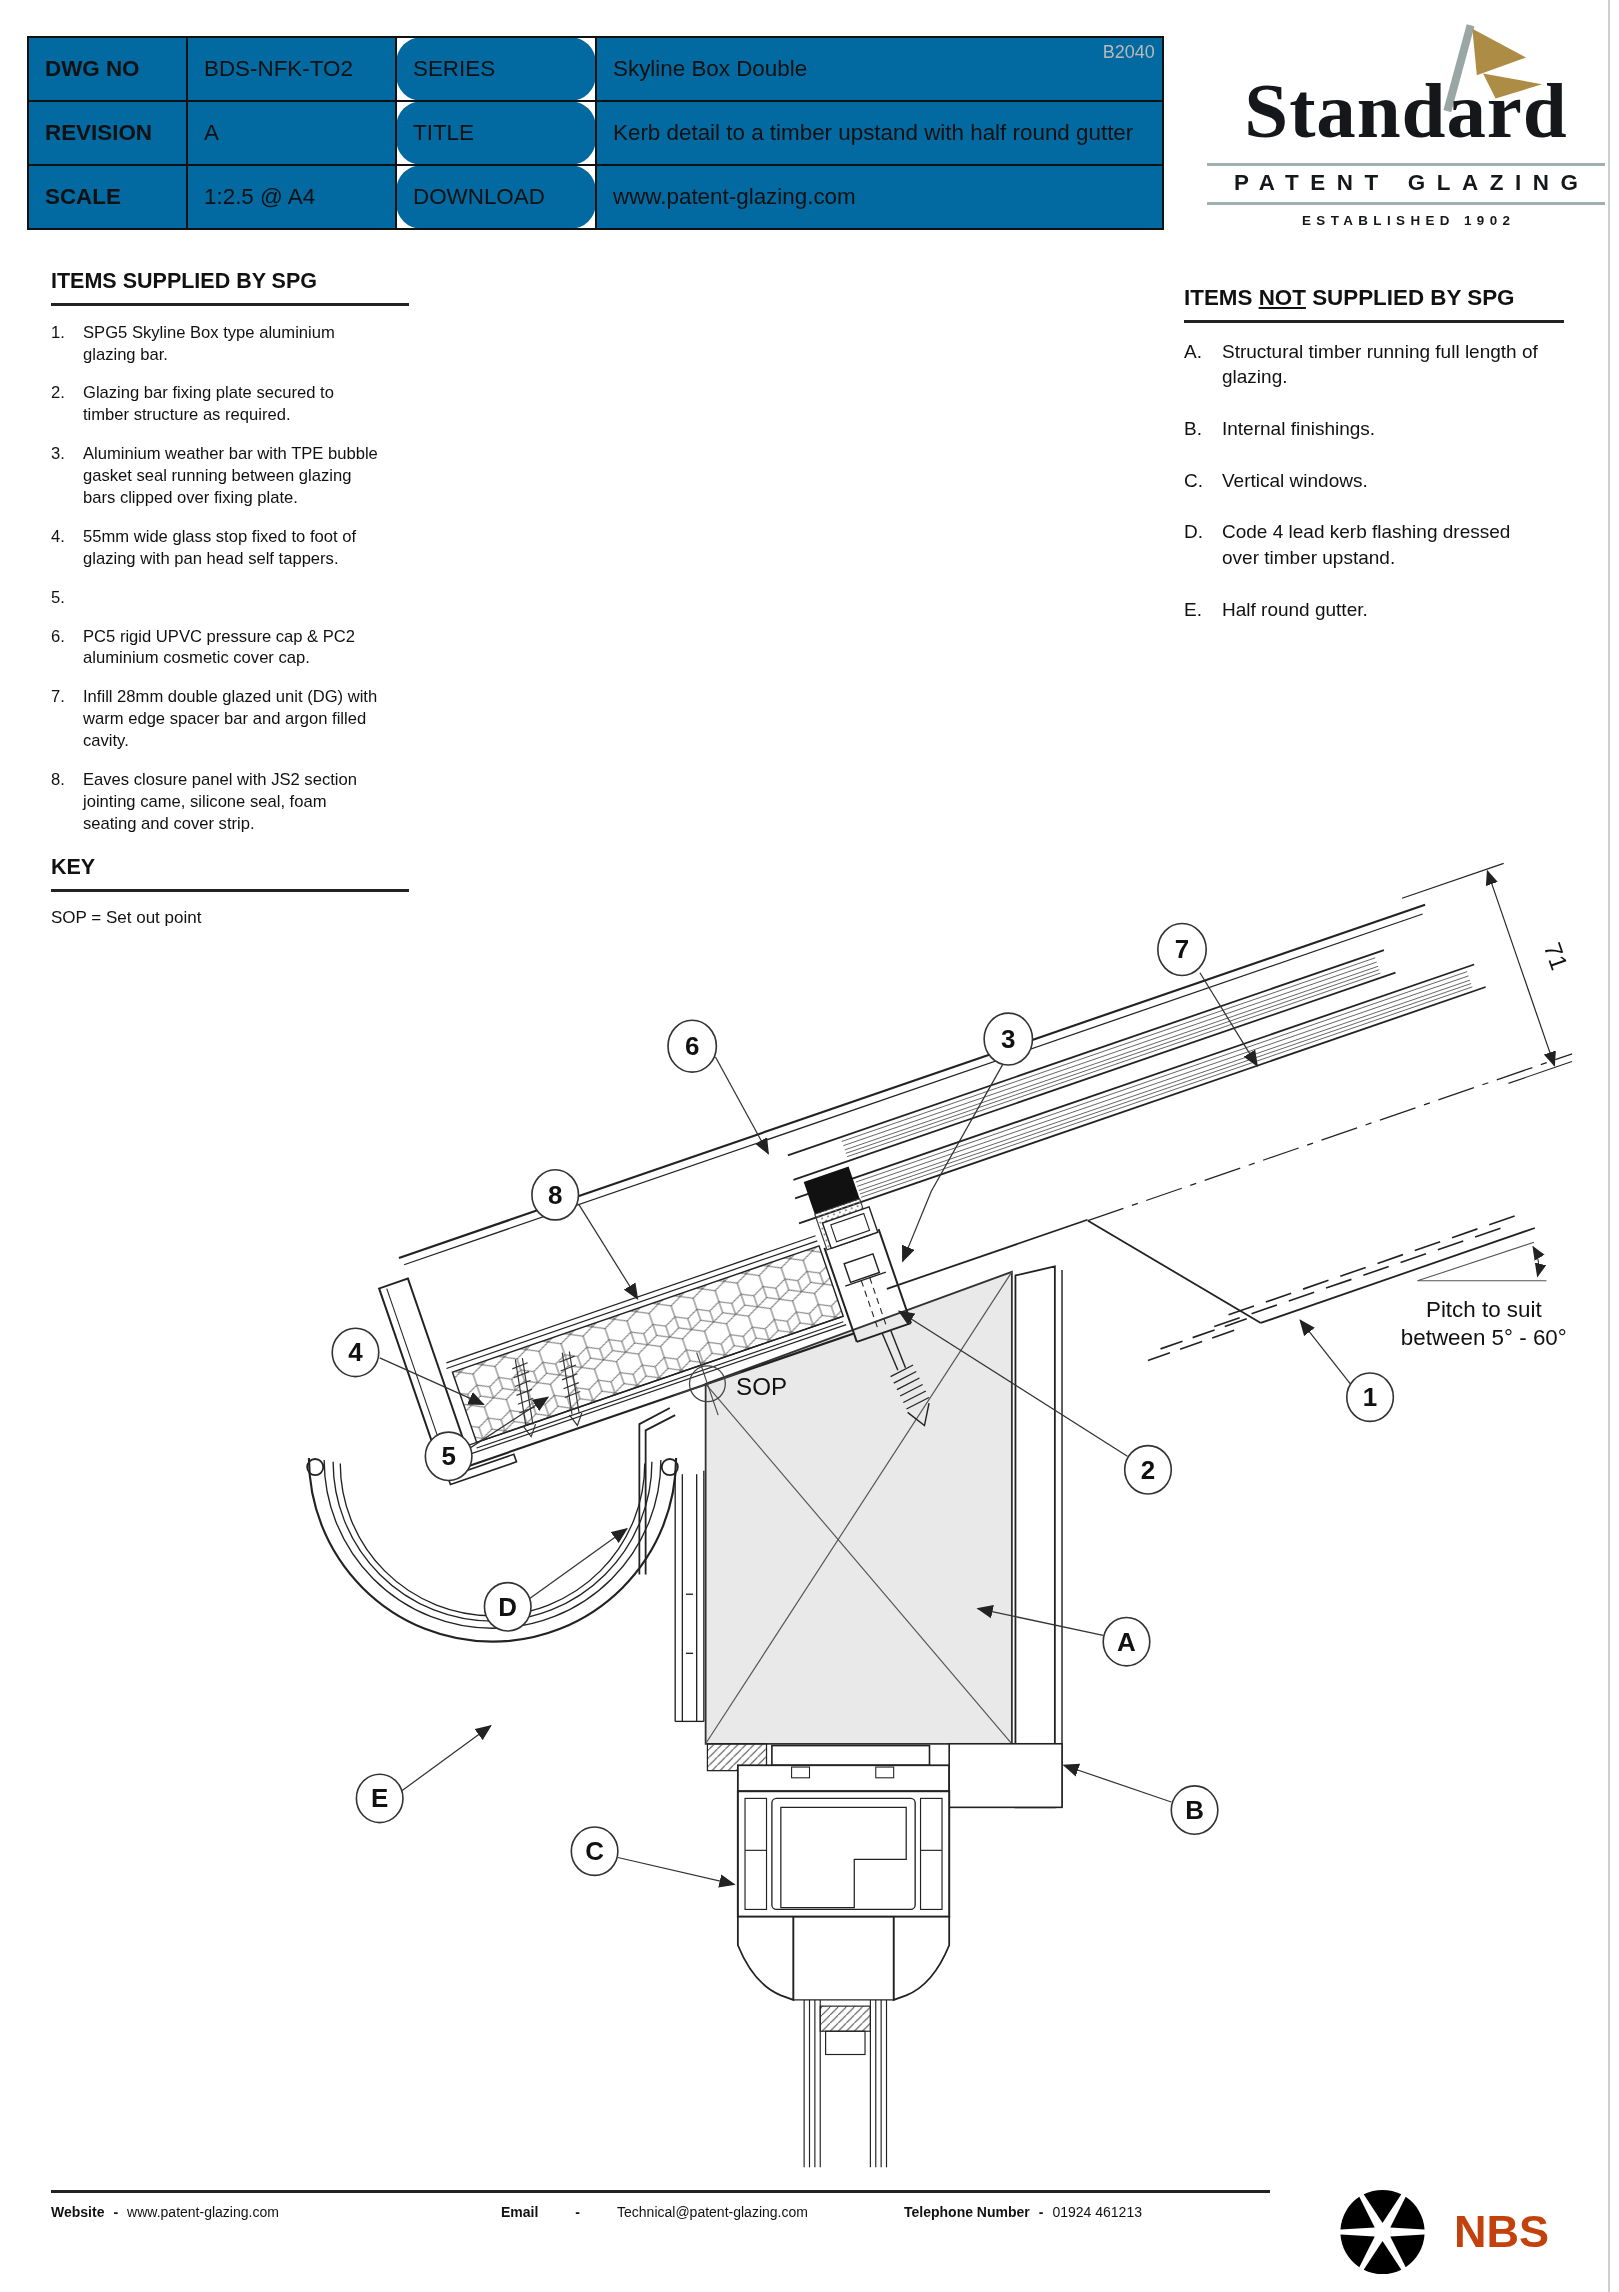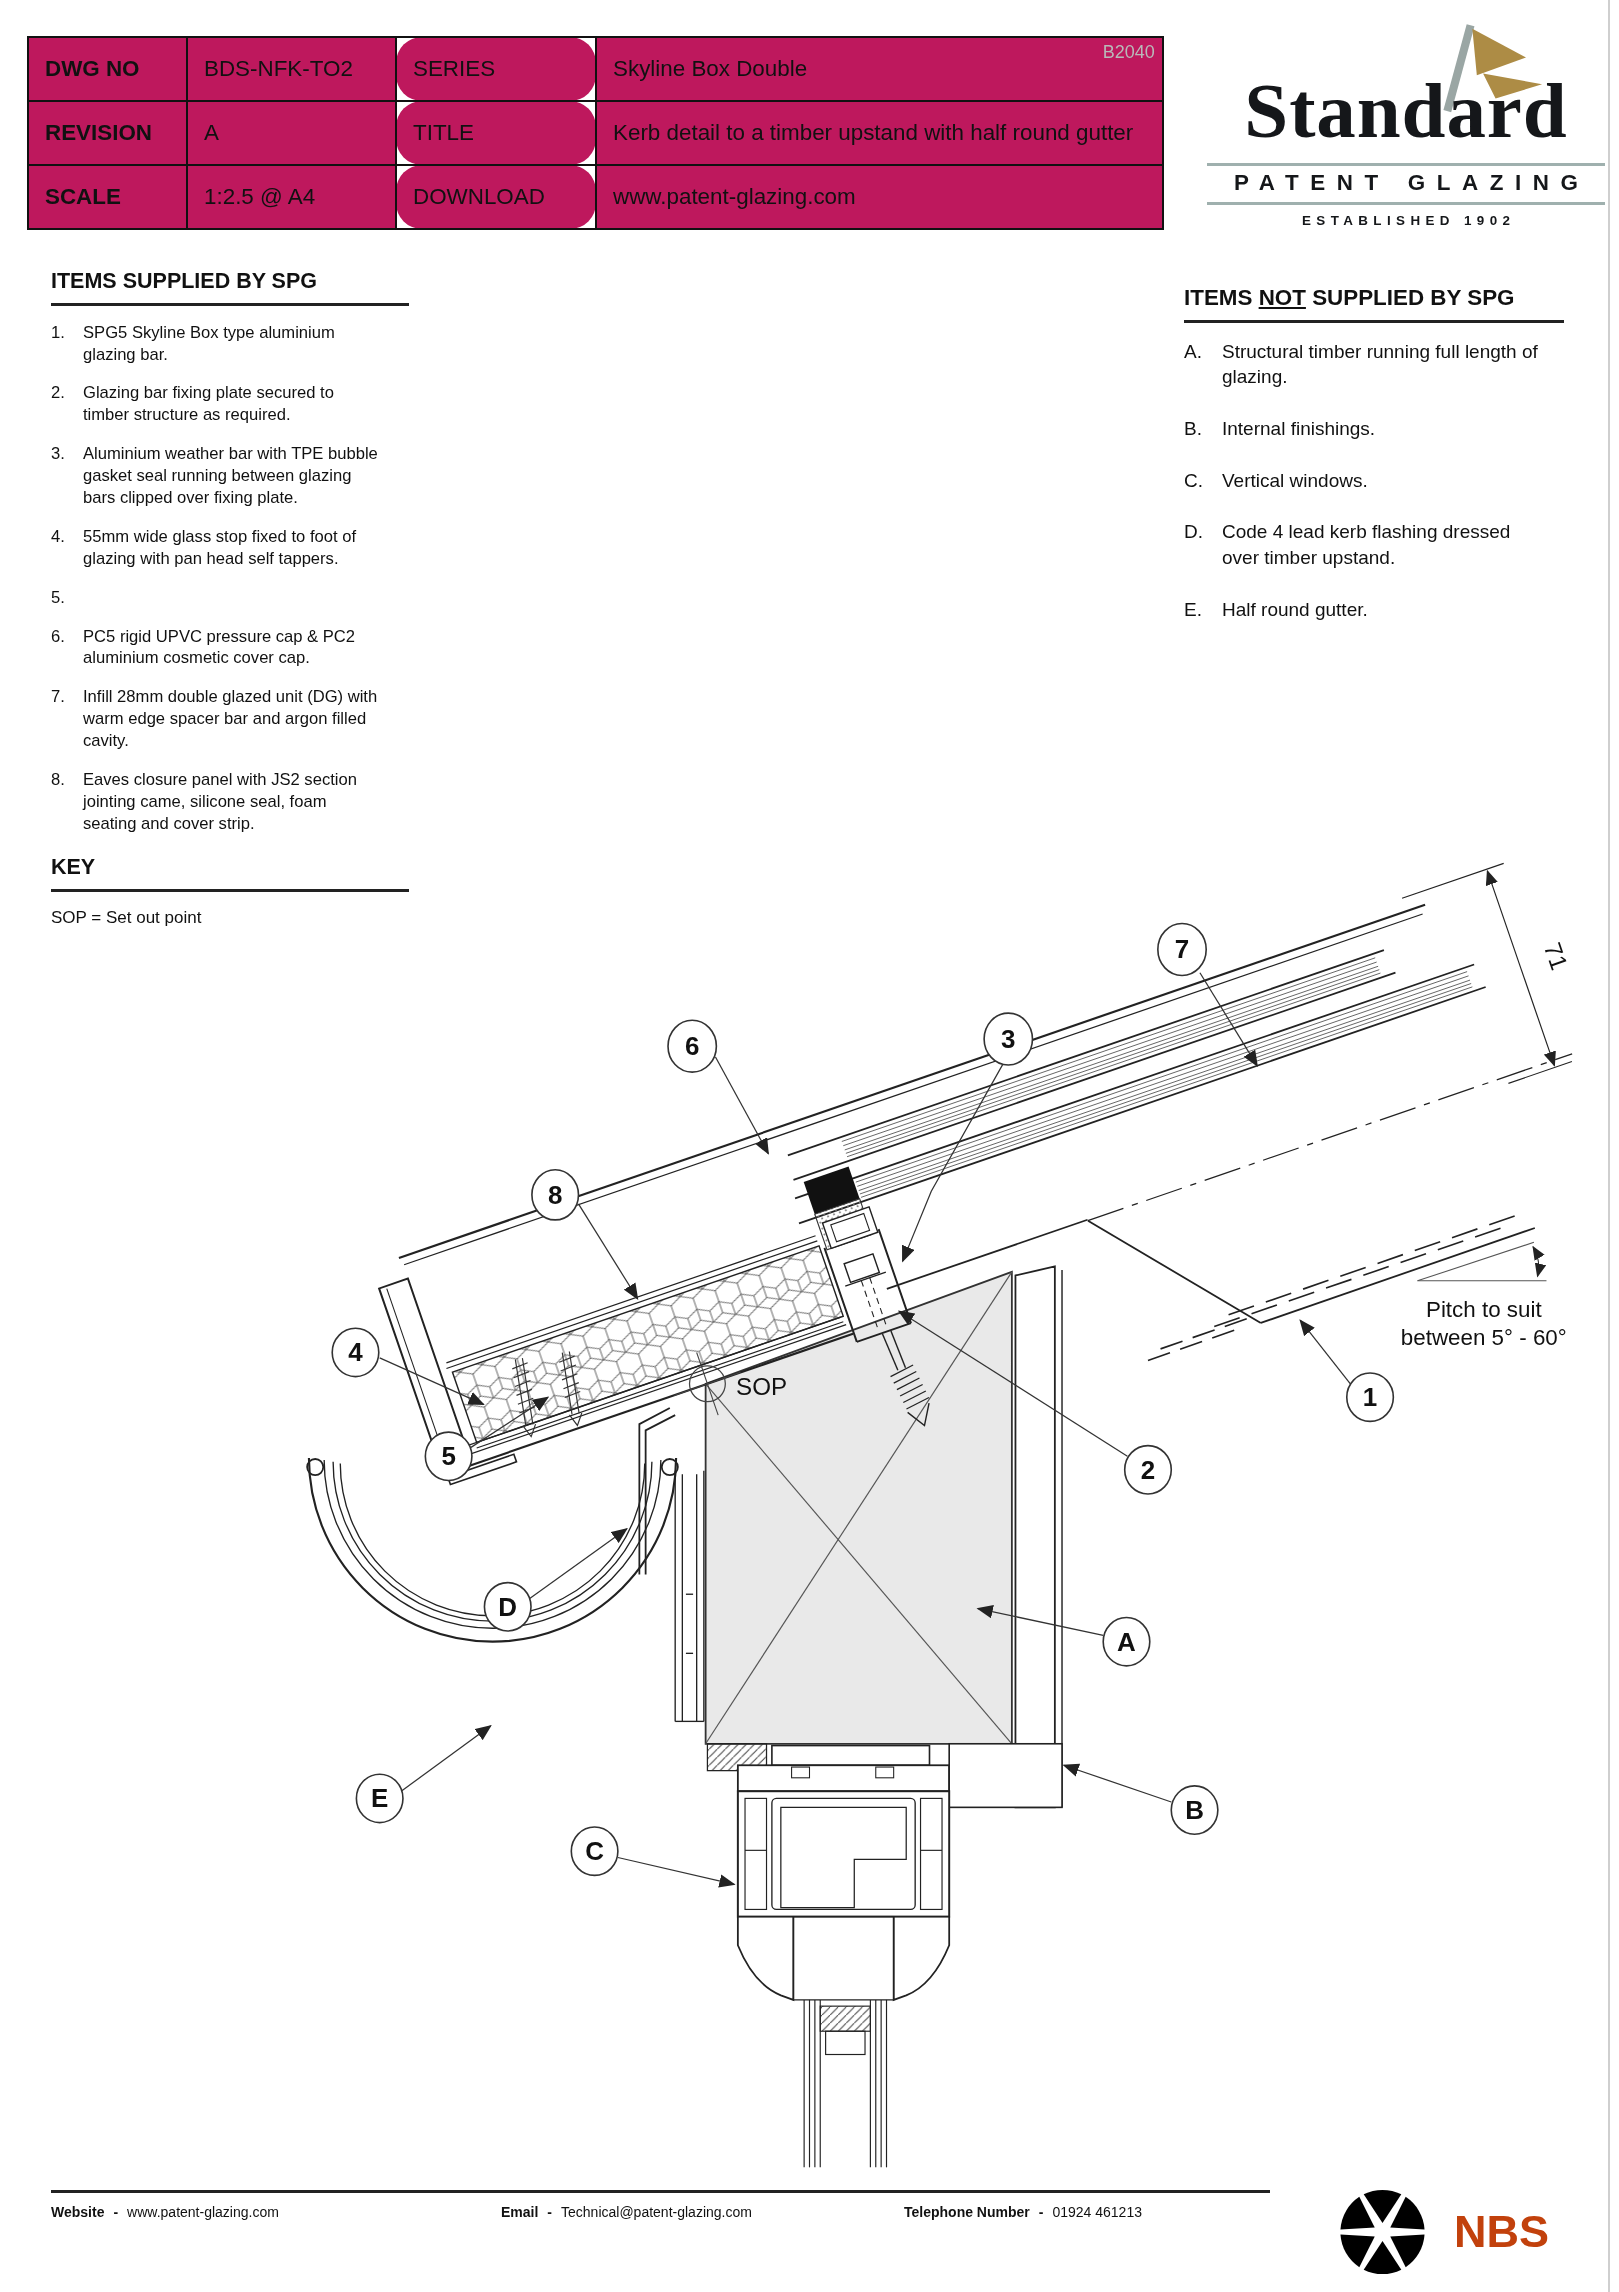--- a/index.html
+++ b/index.html
@@ -1,20 +1,20 @@
 <!DOCTYPE html>
 <html style="font-size:14.3px"><head>
 <meta charset="utf-8">
 <style>
   html,body{margin:0;padding:0;background:#ffffff;}
   .page{position:relative;width:1619px;height:2293px;background:#ffffff;overflow:hidden;
         font-family:"Liberation Sans",sans-serif;color:#111;}
   
   .tblock{position:absolute;left:27px;top:36px;width:1137px;border-collapse:collapse;}
-  .tblock td{border:2.2px solid #111;font-size:22.4px;padding:0 16px;height:62px;background:#be185d;margin-top:12px;}
+  .tblock td{border:2.2px solid #111;font-size:22.4px;padding:0 16px;height:62px;background:#0369a1;margin-top:12px;}
   .tblock td.lab{font-weight:bold;width:125px;}
   .tblock td.lab2{font-weight:normal;width:166px;border-radius:26px;}
   .tblock td.val1{width:175px;}
   .tblock td.val2{position:relative;}
   .wm{position:absolute;right:7.2px;top:3.6px;font-size:18px;color:#b9b9b9;font-weight:normal;}
   
   .logo{position:absolute;left:1200px;top:23px;width:412px;height:215px;text-align:center;}
   .logo .word{position:absolute;left:0;top:48px;width:100%;font-family:"Liberation Serif",serif;
         font-size:79px;font-weight:bold;color:#15171a;letter-spacing:0.9px;line-height:1;}
   .logo .rule{position:absolute;left:7.2px;width:398px;height:2.7px;background:#9fb0ae;}
@@ -41,21 +41,21 @@
   
   .draw{position:absolute;left:0;top:0;width:1619px;height:2293px;}
   
   .footer{position:absolute;left:51px;top:2183px;width:1522px;}
   .footer .h1{font-size:21.5px;}
   .footer .rule2{width:1219px;margin:7.2px 0 10.7px 0;}
   .frow{display:flex;font-size:14px;align-items:baseline;}
   .frow b{font-weight:bold;}
   .fsep{margin:0 9px;font-weight:bold;}
   .fw1{width:450px;display:flex;}
-  .fw2{width:403px;display:flex;}
+  .fw2{width:403px;display:flex;gap:28px;}
   .fw3{display:flex;}
   .nbs{position:absolute;left:1333px;top:2180px;display:flex;align-items:center;}
   .nbs .nbstxt{font-size:45px;font-weight:bold;letter-spacing:0;color:#c2410c;margin-left:22px;}
   .pageedge{position:absolute;right:9px;top:0;width:1.8px;height:2293px;background:#cfcfcf;}
 </style>
 </head>
 <body>
 
 <div class="page">
 

